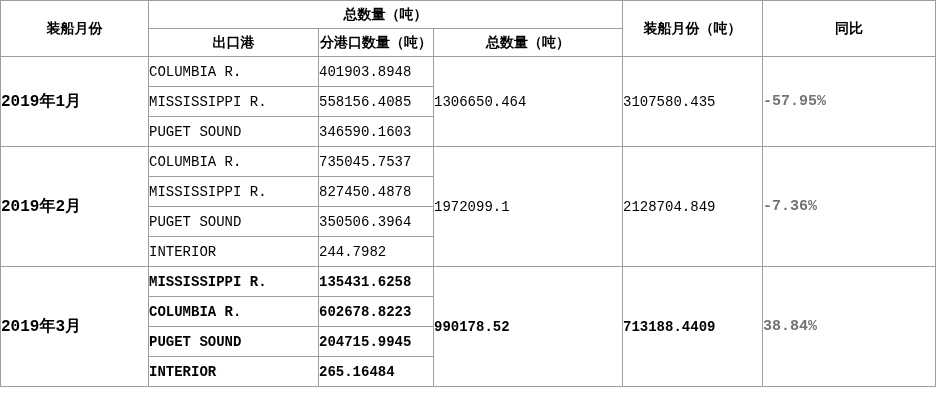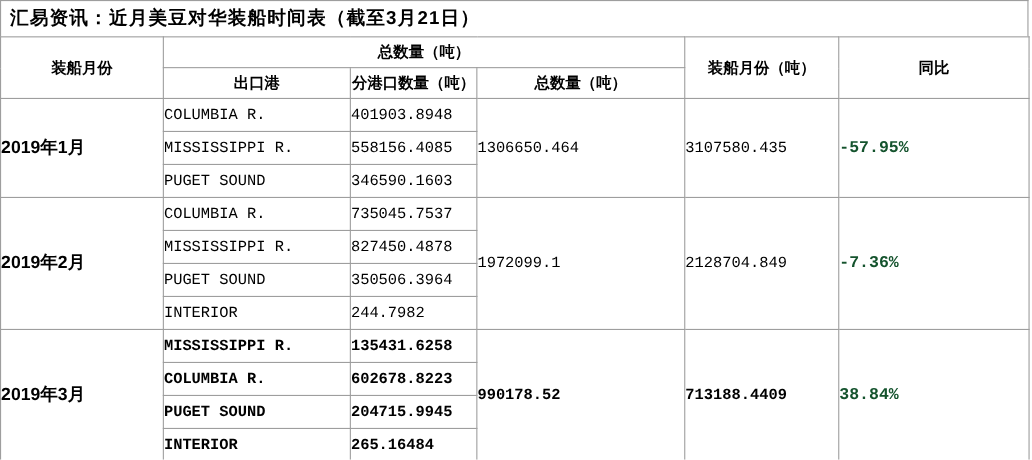--- a/index.html
+++ b/index.html
@@ -39,45 +39,44 @@
   }
   thead th {
     height:27px;
     font-weight:bold;
     font-size:14px;
   }
   tbody td { height:29px; font-size:14px; }
   td.month-cell {
     font-weight:bold;
     font-size:16px;
-    font-family:Liberation Sans, sans-serif;
+    font-family:Liberation Mono, monospace;
   }
   td.port-cell, td.qty-cell, td.total-cell, td.ly-cell {
     font-family:"Liberation Mono","DejaVu Sans Mono", monospace;
     font-size:14px;
   }
   td.yoy-cell {
     font-family:"Liberation Mono","DejaVu Sans Mono", monospace;
     font-size:15px;
     font-weight:bold;
-    color:#14532d;
+    color:#737373;
   }
   tr.bold-row td.port-cell,
   tr.bold-row td.qty-cell,
   td.bold-cell {
     font-weight:bold;
   }
 </style>
 </head>
 <body>
 
 <div class="sheet">
   <div class="frame">
 
-    <div class="title-row">汇易资讯：近月美豆对华装船时间表（截至3月21日）</div>
 
     <table class="grid">
       <colgroup>
         <col style="width:148px">
         <col style="width:170px">
         <col style="width:115px">
         <col style="width:189px">
         <col style="width:140px">
         <col style="width:173px">
       </colgroup>

